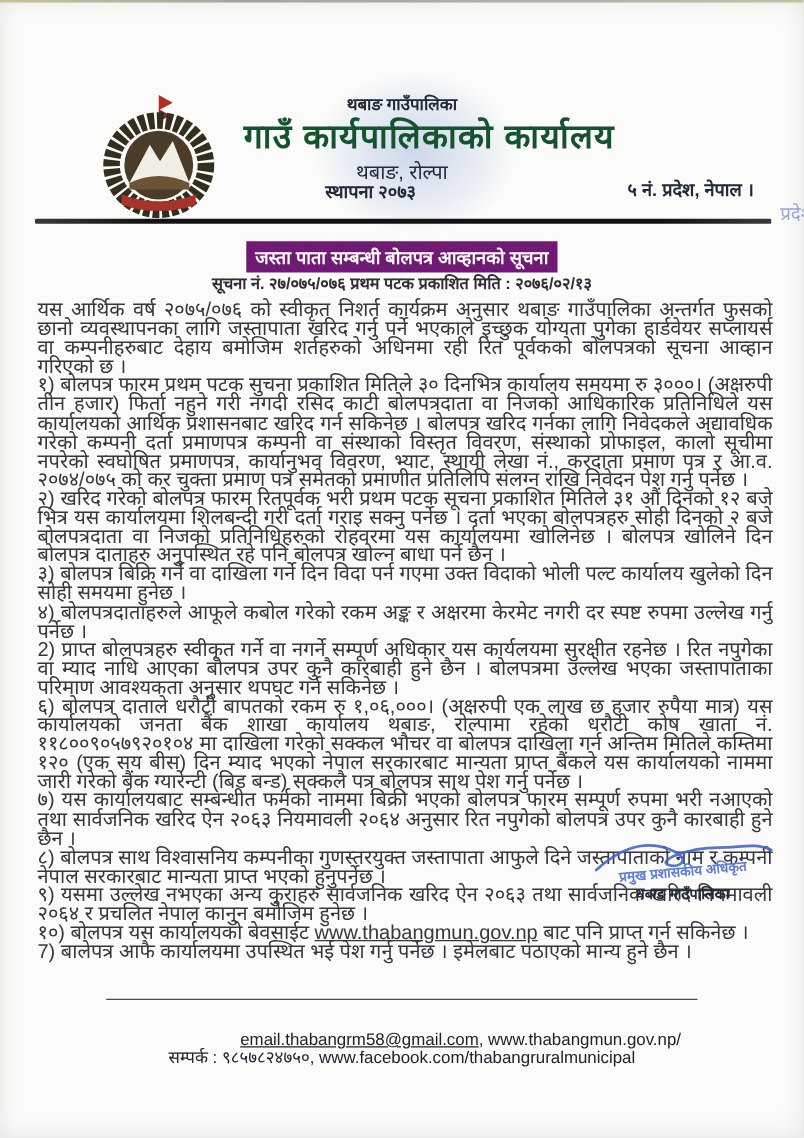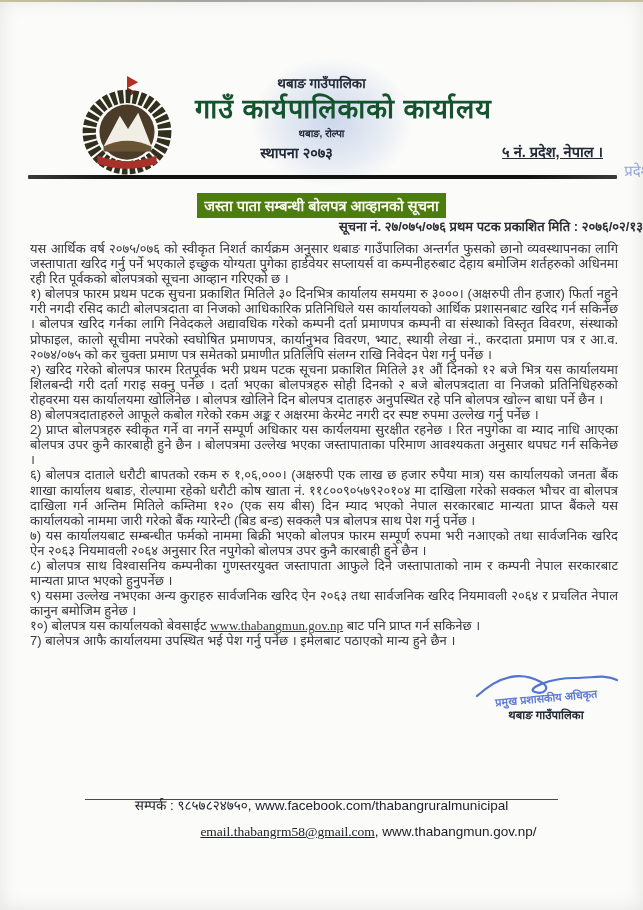--- a/index.html
+++ b/index.html
@@ -11,51 +11,51 @@
 
   
   .watermark{position:absolute;left:252px;top:58px;width:160px;height:128px;border-radius:50%;
         background:radial-gradient(ellipse at center, rgba(100,135,205,.30), rgba(100,135,205,.12) 48%, transparent 72%);}
   .watermark-word{position:absolute;left:12px;width:100%;top:160px;text-align:right;
         font-size:15px;color:rgba(70,100,190,.55);}
   .emblem{position:absolute;left:76px;top:74px;width:102px;height:104px;}
   .hline{position:absolute;left:0;width:100%;text-align:center;color:#222a38;}
   .muni{top:74px;font-size:13.5px;font-weight:bold;}
   .office{top:89px;font-size:27px;font-weight:bold;letter-spacing:1px;color:#14532d;padding-left:22px;}
-  .addr{top:126px;font-size:10px;font-weight:bold;}
+  .addr{top:126px;font-size:16px;font-weight:normal;}
   .estd{top:142px;font-size:14.5px;font-weight:bold;transform:translateX(-25px);}
   .province{position:absolute;top:141px;right:40px;font-size:14.5px;font-weight:bold;
-        color:#222a38;text-decoration:underline;}
+        color:#222a38;}
   .rule{position:absolute;top:175px;left:28px;width:589px;height:4px;
         background:linear-gradient(90deg,#3a3a38,#131313 15%,#131313 85%,#3a3a38);border-radius:1px;}
 
   
   .title-wrap{position:absolute;top:193px;left:0;width:100%;text-align:center;}
-  .title-bar{display:inline-block;background:#4d7c0f;color:#fbfbf4;font-weight:bold;
+  .title-bar{display:inline-block;background:#701a75;color:#fbfbf4;font-weight:bold;
         font-size:14.5px;padding:2px 7px 3px;}
-  .meta{position:absolute;top:217px;left:0;width:100%;text-align:right;
+  .meta{position:absolute;top:217px;left:0;width:100%;text-align:center;
         font-size:13px;font-weight:bold;color:#2d2e36;}
 
   
   .content{position:absolute;top:241px;left:30px;width:588px;text-align:justify;
-        font-size:13px;line-height:15.1px;color:#35363e;}
+        font-size:16px;line-height:15.1px;color:#35363e;}
   .content p{margin:0;}
-  .u{text-decoration:underline;font-family:Liberation Serif, serif;}
+  .u{text-decoration:underline;}
 
   
   .sig{position:absolute;top:668px;right:8px;width:178px;text-align:center;}
   .sig svg{display:block;margin:0 auto -16px;}
   .stamp-title{font-size:11px;font-weight:bold;color:#4466cc;opacity:.85;
         transform:rotate(-5deg);display:inline-block;}
   .stamp-org{font-size:11.5px;font-weight:bold;color:#242a35;margin-top:1px;}
 
   
   .foot-rule{position:absolute;top:799px;left:85px;width:473px;height:1px;background:#4a4a48;}
   .foot-line{position:absolute;left:0;width:100%;text-align:center;font-size:13.5px;color:#20222a;}
-  .f1{top:796px;}
+  .f1{top:836px;}
   .f2{top:824px;margin-left:47px;}
 </style>
 </head>
 <body>
 
 <div class="page">
   <div class="scan-edge"></div>
 
   <div class="watermark"></div>
   <div class="watermark-word">प्रदेश,</div>
@@ -83,21 +83,22 @@
   <div class="title-wrap">
     <span class="title-bar">जस्ता पाता सम्बन्धी बोलपत्र आव्हानको सूचना</span>
   </div>
   <div class="meta">सूचना नं. २७/०७५/०७६ प्रथम पटक प्रकाशित मिति : २०७६/०२/१३</div>
 
   <div class="content">
     <p>यस आर्थिक वर्ष २०७५/०७६ को स्वीकृत निशर्त कार्यक्रम अनुसार थबाङ गाउँपालिका अन्तर्गत फुसको छानो व्यवस्थापनका लागि जस्तापाता खरिद गर्नु पर्ने भएकाले इच्छुक योग्यता पुगेका हार्डवेयर सप्लायर्स वा कम्पनीहरुबाट देहाय बमोजिम शर्तहरुको अधिनमा रही रित पूर्वकको बोलपत्रको सूचना आव्हान गरिएको छ ।</p>
     <div>
         <p><span>१) बोलपत्र फारम प्रथम पटक सुचना प्रकाशित मितिले ३० दिनभित्र कार्यालय समयमा रु ३०००। (अक्षरुपी तीन हजार) फिर्ता नहुने गरी नगदी रसिद काटी बोलपत्रदाता वा निजको आधिकारिक प्रतिनिधिले यस कार्यालयको आर्थिक प्रशासनबाट खरिद गर्न सकिनेछ । बोलपत्र खरिद गर्नका लागि निवेदकले अद्यावधिक गरेको कम्पनी दर्ता प्रमाणपत्र कम्पनी वा संस्थाको विस्तृत विवरण, संस्थाको प्रोफाइल, कालो सूचीमा नपरेको स्वघोषित प्रमाणपत्र, कार्यानुभव विवरण, भ्याट, स्थायी लेखा नं., करदाता प्रमाण पत्र र आ.व. २०७४/०७५ को कर चुक्ता प्रमाण पत्र समेतको प्रमाणीत प्रतिलिपि संलग्न राखि निवेदन पेश गर्नु पर्नेछ ।</span></p>
         <p><span>२) खरिद गरेको बोलपत्र फारम रितपूर्वक भरी प्रथम पटक सूचना प्रकाशित मितिले ३१ औं दिनको १२ बजे भित्र यस कार्यालयमा शिलबन्दी गरी दर्ता गराइ सक्नु पर्नेछ । दर्ता भएका बोलपत्रहरु सोही दिनको २ बजे बोलपत्रदाता वा निजको प्रतिनिधिहरुको रोहवरमा यस कार्यालयमा खोलिनेछ । बोलपत्र खोलिने दिन बोलपत्र दाताहरु अनुपस्थित रहे पनि बोलपत्र खोल्न बाधा पर्ने छैन ।</span></p>
-        <p><span>8) बोलपत्रदाताहरुले आफूले कबोल गरेको रकम अङ्क र अक्षरमा केरमेट नगरी दर स्पष्ट रुपमा उल्लेख गर्नु पर्नेछ ।</span></p>
+        <p><span>३) बोलपत्र बिक्रि गर्ने वा दाखिला गर्ने दिन विदा पर्न गएमा उक्त विदाको भोली पल्ट कार्यालय खुलेको दिन सोही समयमा हुनेछ ।</span></p>
+        <p><span>४) बोलपत्रदाताहरुले आफूले कबोल गरेको रकम अङ्क र अक्षरमा केरमेट नगरी दर स्पष्ट रुपमा उल्लेख गर्नु पर्नेछ ।</span></p>
         <p><span>2) प्राप्त बोलपत्रहरु स्वीकृत गर्ने वा नगर्ने सम्पूर्ण अधिकार यस कार्यलयमा सुरक्षीत रहनेछ । रित नपुगेका वा म्याद नाधि आएका बोलपत्र उपर कुनै कारबाही हुने छैन । बोलपत्रमा उल्लेख भएका जस्तापाताका परिमाण आवश्यकता अनुसार थपघट गर्न सकिनेछ ।</span></p>
         <p><span>६) बोलपत्र दाताले धरौटी बापतको रकम रु १,०६,०००। (अक्षरुपी एक लाख छ हजार रुपैया मात्र) यस कार्यालयको जनता बैंक शाखा कार्यालय थबाङ, रोल्पामा रहेको धरौटी कोष खाता नं. ११८००९०५७९२०१०४ मा दाखिला गरेको सक्कल भौचर वा बोलपत्र दाखिला गर्न अन्तिम मितिले कम्तिमा १२० (एक सय बीस) दिन  म्याद भएको नेपाल सरकारबाट मान्यता प्राप्त बैंकले यस कार्यालयको नाममा जारी गरेको बैंक ग्यारेन्टी (बिड बन्ड) सक्कलै पत्र बोलपत्र साथ पेश गर्नु पर्नेछ ।</span></p>
         <p><span>७) यस कार्यालयबाट सम्बन्धीत फर्मको नाममा बिक्री भएको बोलपत्र फारम सम्पूर्ण रुपमा भरी नआएको तथा सार्वजनिक खरिद ऐन २०६३ नियमावली २०६४ अनुसार रित नपुगेको बोलपत्र उपर कुनै कारबाही हुने छैन ।</span></p>
         <p><span>८) बोलपत्र साथ विश्वासनिय कम्पनीका गुणस्तरयुक्त जस्तापाता आफुले दिने जस्तापाताको नाम र कम्पनी नेपाल सरकारबाट मान्यता प्राप्त भएको हुनुपर्नेछ ।</span></p>
         <p><span>९) यसमा उल्लेख नभएका अन्य कुराहरु सार्वजनिक खरिद ऐन २०६३ तथा सार्वजनिक खरिद नियमावली २०६४ र प्रचलित नेपाल कानुन बमोजिम हुनेछ ।</span></p>
         <p><span>१०) बोलपत्र यस कार्यालयको बेवसाईट </span><span class="u">www.thabangmun.gov.np</span><span> बाट पनि प्राप्त गर्न सकिनेछ ।</span></p>
         <p><span>7) बालेपत्र आफै कार्यालयमा उपस्थित भई पेश गर्नु पर्नेछ । इमेलबाट पठाएको मान्य हुने छैन ।</span></p>
       </div>
   </div>
 

